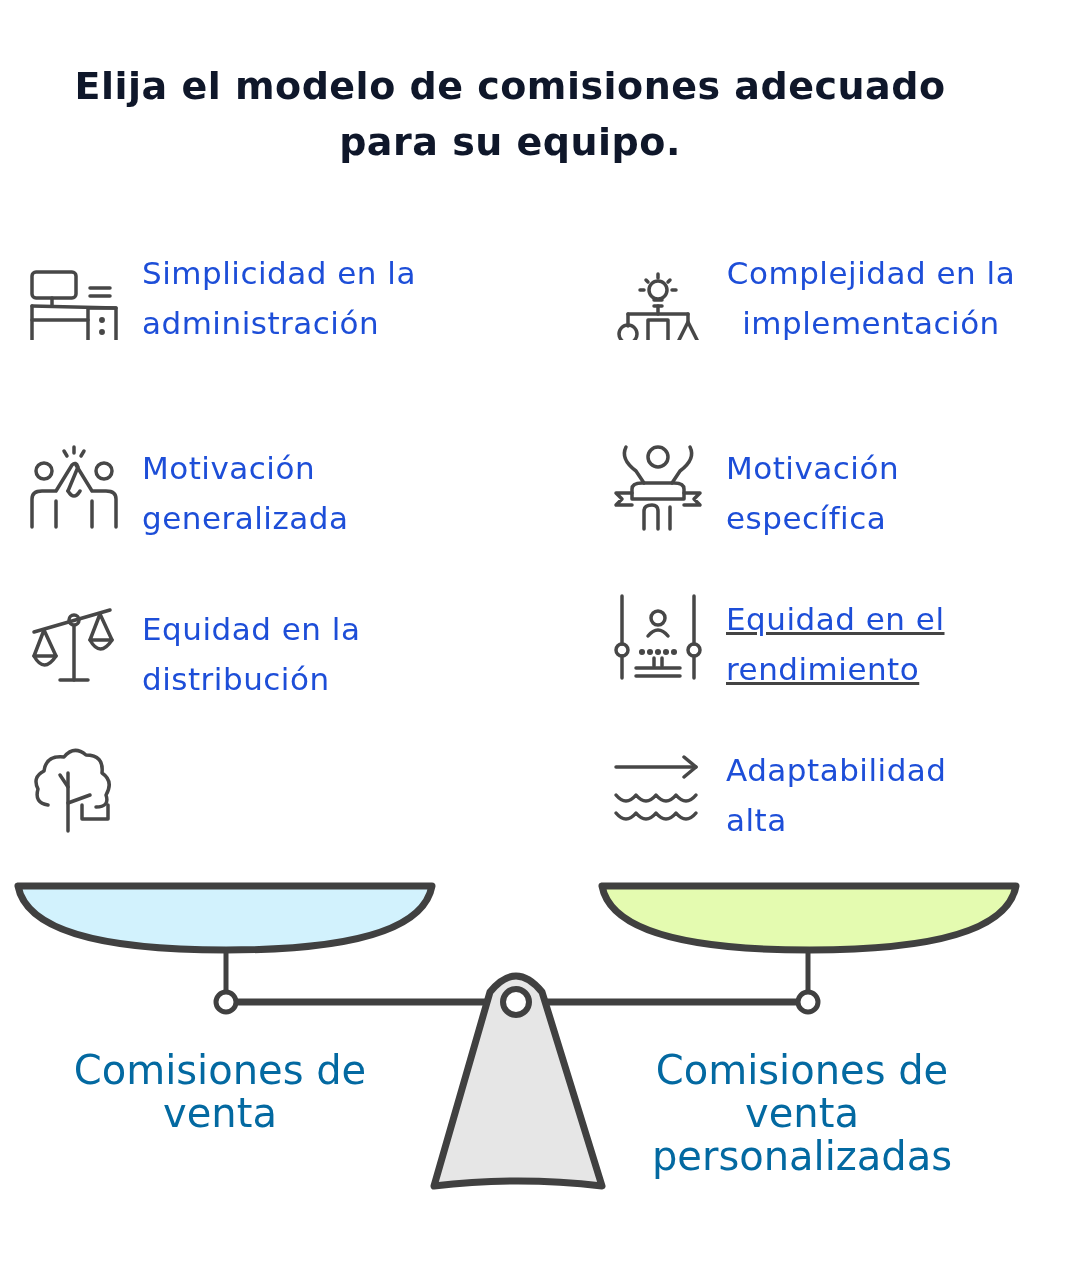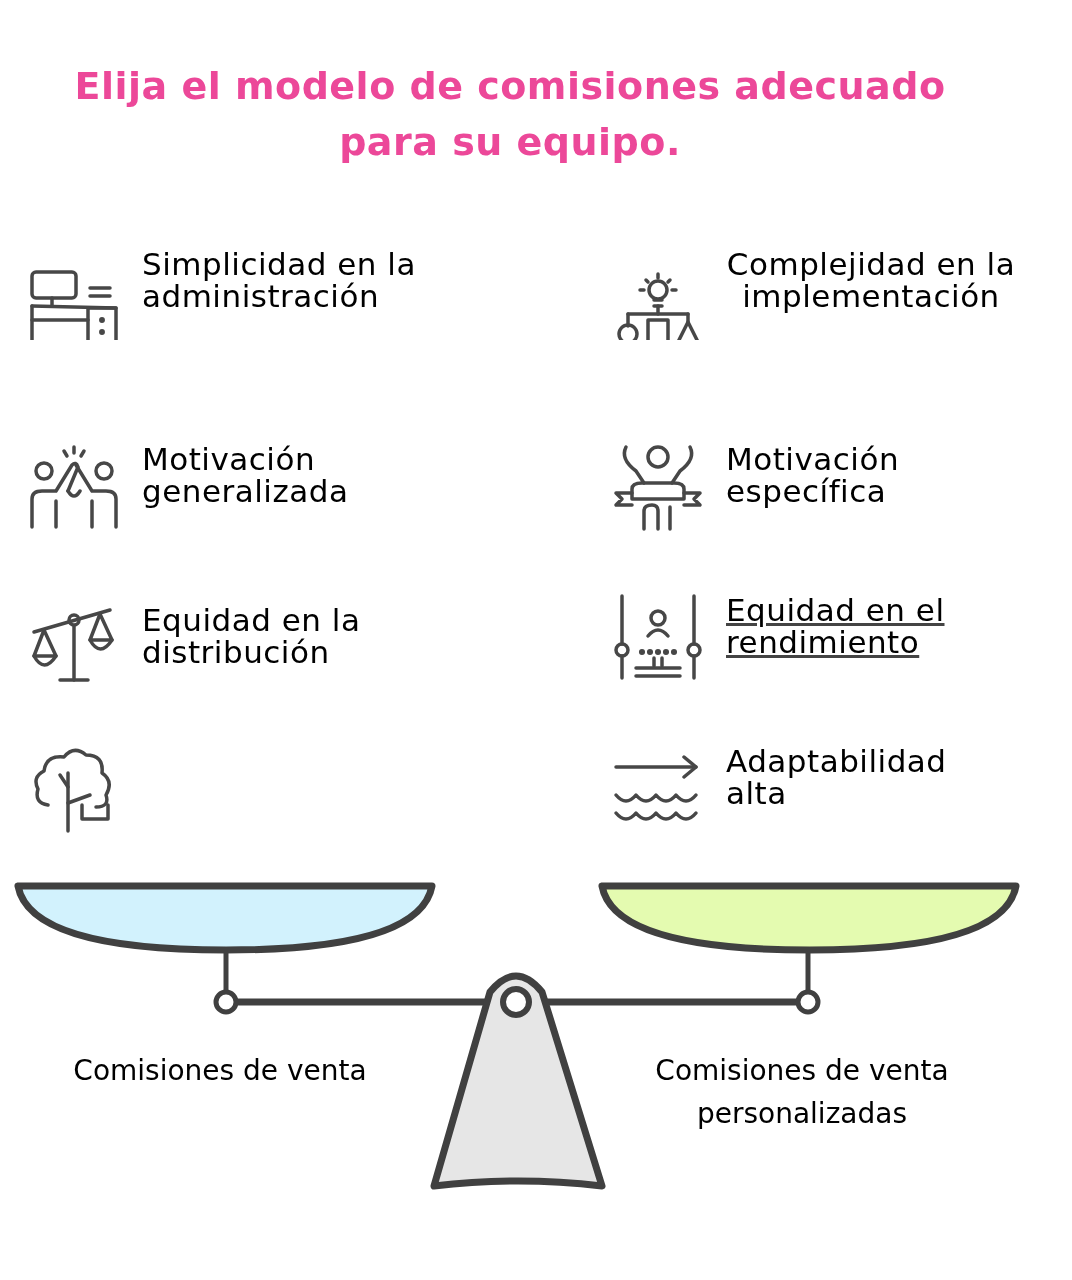--- a/index.html
+++ b/index.html
@@ -1,26 +1,26 @@
 <!DOCTYPE html>
 <html><head>
 <meta charset="utf-8">
 <style>
   html, body { margin:0; padding:0; background:#ffffff; }
   body { width:1072px; height:1280px; position:relative; overflow:hidden;
          font-family:"DejaVu Sans", sans-serif; color:#444444; }
   .title { position:absolute; left:0; width:1020px; top:58px; text-align:center;
            font-family:"DejaVu Sans", sans-serif; font-weight:bold; font-size:38px;
-           line-height:56px; color:#ec4899; letter-spacing:0.5px; }
+           line-height:56px; color:#0f172a; letter-spacing:0.5px; }
   .item { position:absolute; display:flex; align-items:flex-start; }
   .item .icon { width:92px; height:92px; flex:0 0 92px; }
-  .item .label { margin-left:22px; font-size:31px; line-height:32px; color:#000000;
+  .item .label { margin-left:22px; font-size:31px; line-height:50px; color:#1d4ed8;
                  font-family:"DejaVu Sans", sans-serif; letter-spacing:0.5px; }
   .scale { position:absolute; left:0; top:860px; width:1072px; height:360px; }
-  .bottom-label { position:absolute; font-size:28px; line-height:43px; text-align:center; color:#000000; }
+  .bottom-label { position:absolute; font-size:40px; line-height:43px; text-align:center; color:#0369a1; }
 </style>
 </head>
 <body>
 
 <div class="title">
   <div>Elija el modelo de comisiones adecuado</div>
   <div>para su equipo.</div>
 </div>
 
 <div class="item" style="left:28px; top:248px;">

